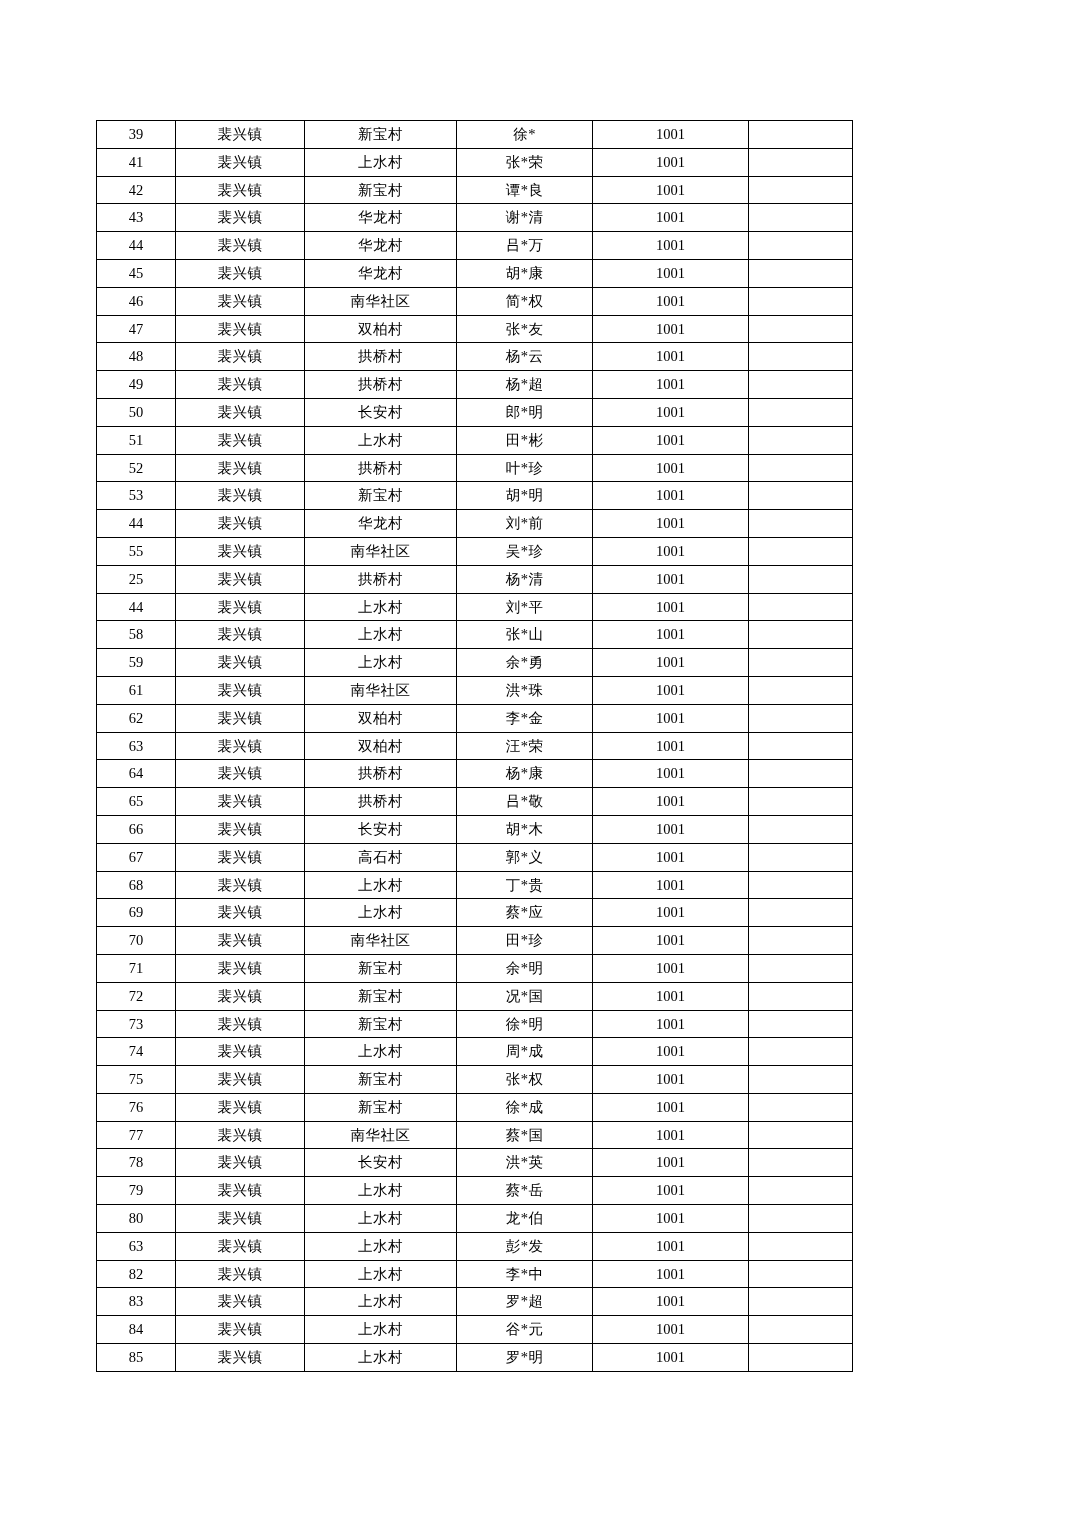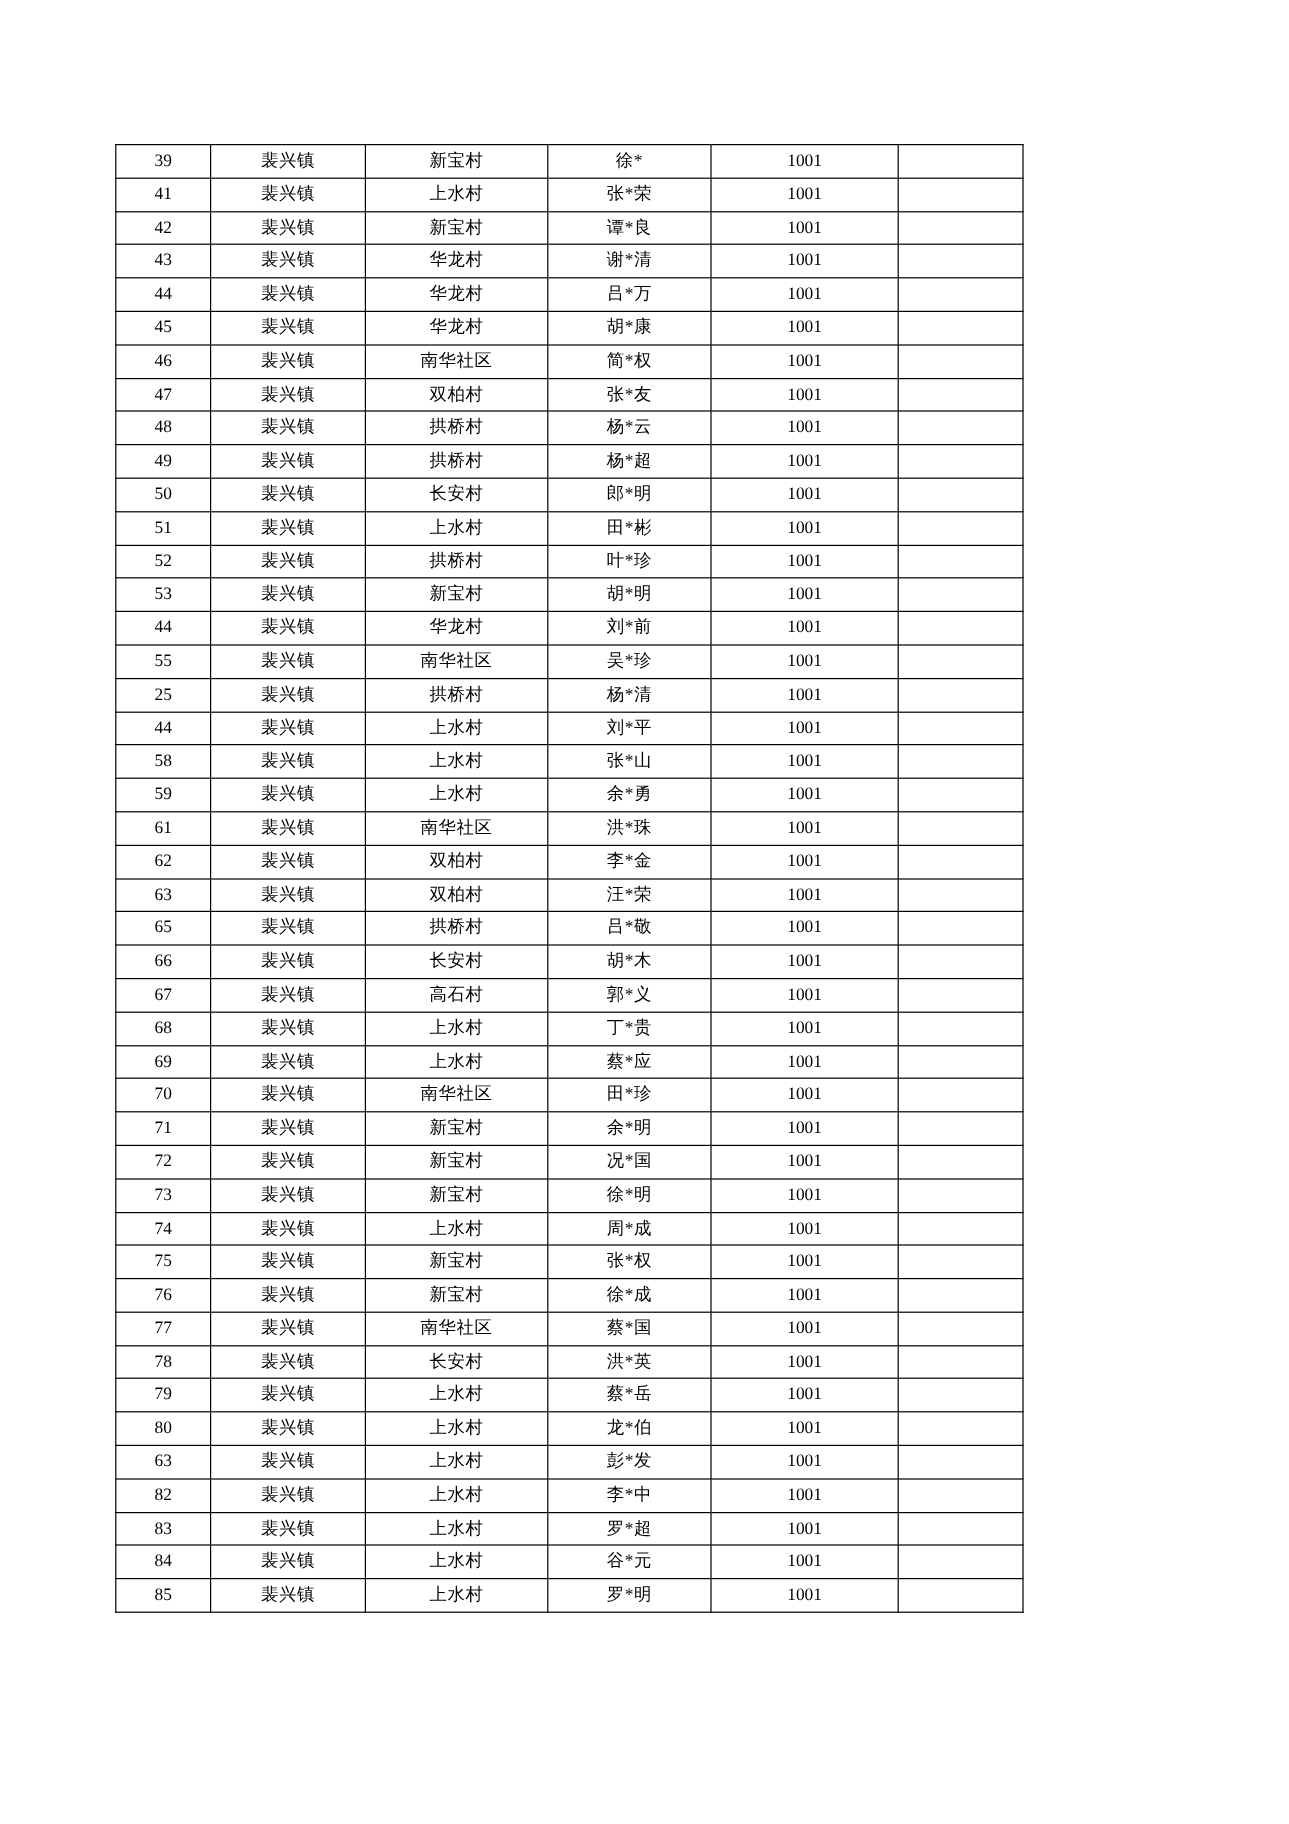--- a/index.html
+++ b/index.html
@@ -238,20 +238,28 @@
           </tr>
           <tr>
             <td class="col-idx">63</td>
             <td class="col-town cjk">裴兴镇</td>
             <td class="col-village cjk">双柏村</td>
             <td class="col-name cjk">汪*荣</td>
             <td class="col-code">1001</td>
             <td class="col-blank"></td>
           </tr>
           <tr>
+            <td class="col-idx">64</td>
+            <td class="col-town cjk">裴兴镇</td>
+            <td class="col-village cjk">拱桥村</td>
+            <td class="col-name cjk">杨*康</td>
+            <td class="col-code">1001</td>
+            <td class="col-blank"></td>
+          </tr>
+          <tr>
             <td class="col-idx">65</td>
             <td class="col-town cjk">裴兴镇</td>
             <td class="col-village cjk">拱桥村</td>
             <td class="col-name cjk">吕*敬</td>
             <td class="col-code">1001</td>
             <td class="col-blank"></td>
           </tr>
           <tr>
             <td class="col-idx">66</td>
             <td class="col-town cjk">裴兴镇</td>

